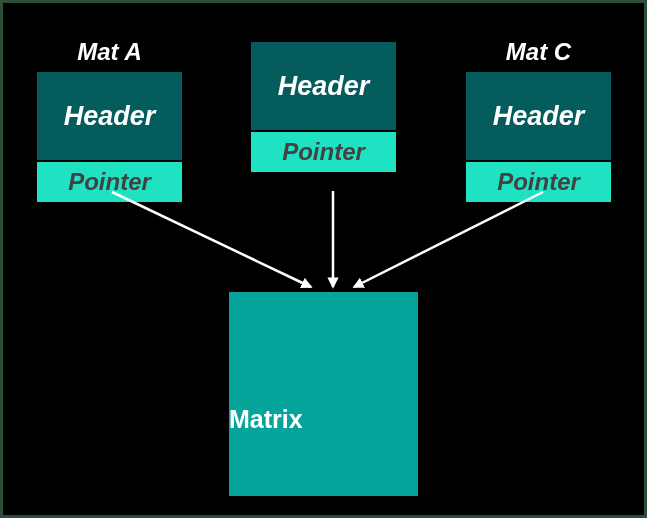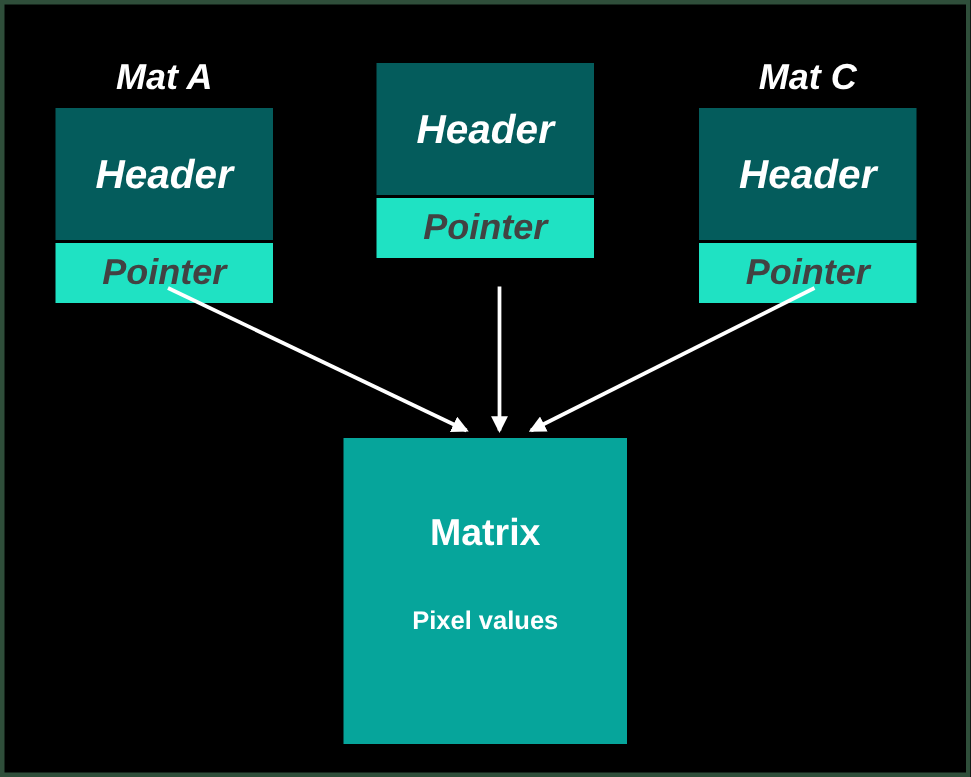--- a/index.html
+++ b/index.html
@@ -57,21 +57,21 @@
     color: var(--pointer-text, #424242);
   }
   .matrix-box {
     position: absolute;
     left: 226px;
     top: 289px;
     width: 189px;
     height: 204px;
     background: var(--matrix-fill, #06a59b);
     display: flex;
-    flex-direction: column;
+    flex-direction: row;
     align-items: center;
     text-align: center;
     color: var(--label-text, #ffffff);
   }
   .matrix-title {
     margin-top: 50px;
     font-size: 25px;
     font-weight: bold;
     line-height: 26px;
   }
@@ -126,17 +126,16 @@
       </marker>
     </defs>
     <line x1="109" y1="189" x2="308" y2="284" marker-end="url(#arrowhead)"></line>
     <line x1="330" y1="188" x2="330" y2="284" marker-end="url(#arrowhead)"></line>
     <line x1="540" y1="189" x2="351" y2="284" marker-end="url(#arrowhead)"></line>
   </svg>
 
   <div class="matrix-box">
     <div class="matrix-title">Matrix</div>
     <div class="matrix-desc">
-      <div>Pixel values</div>
     </div>
   </div>
 
 </div>
 
 </body></html>

